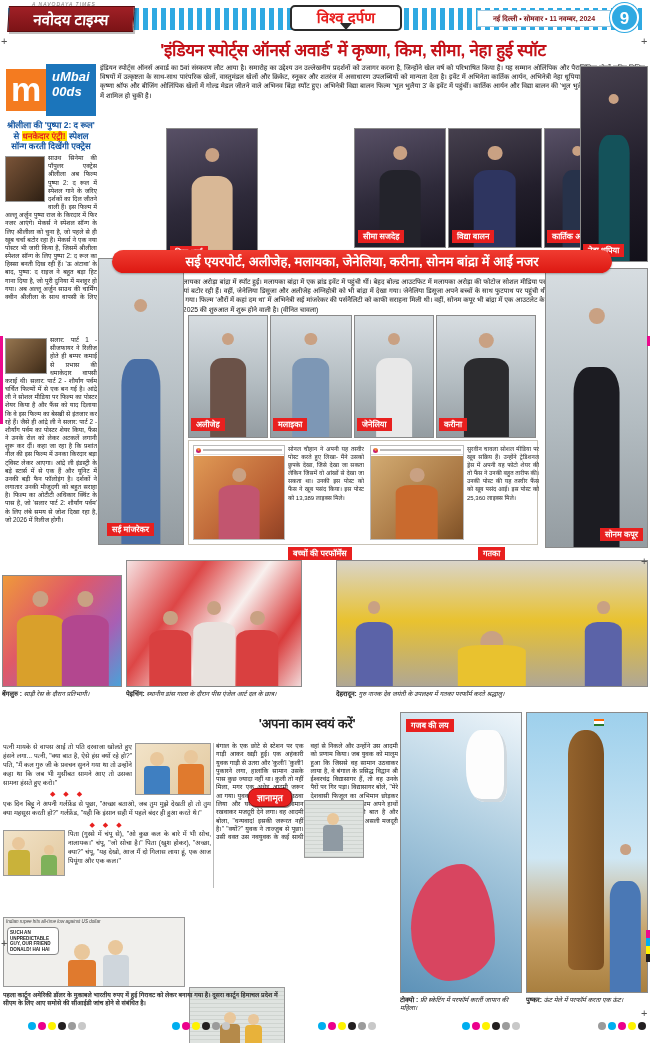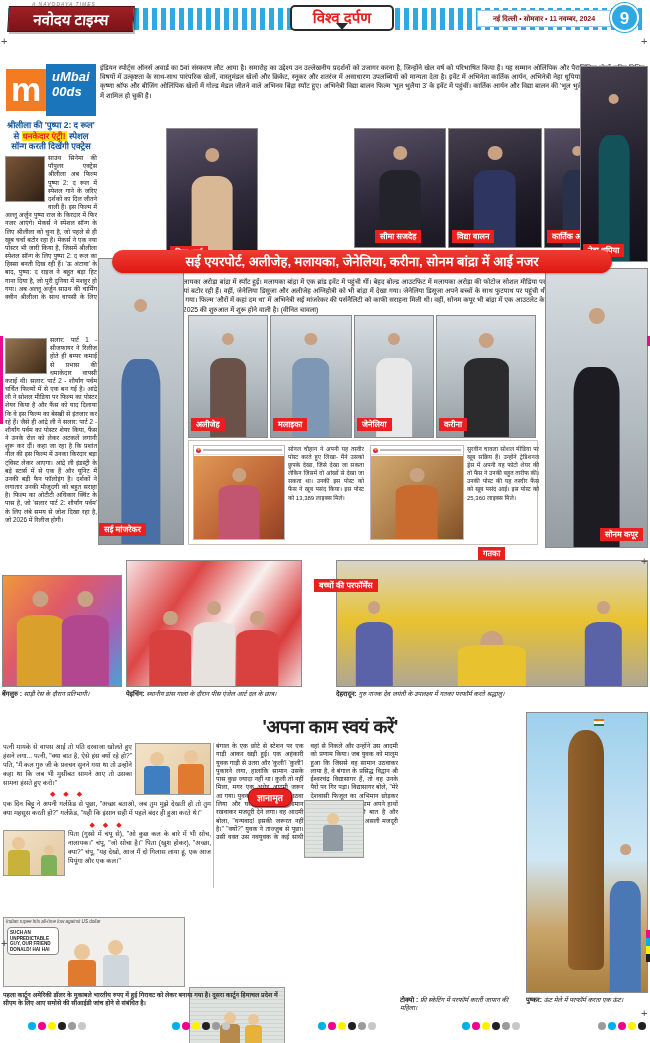--- a/index.html
+++ b/index.html
@@ -73,21 +73,21 @@
   .hans-banner{background:linear-gradient(180deg,#ee3b2e,#d01410);color:#fff;font-weight:bold;font-size:15px;
       display:flex;align-items:center;justify-content:center;gap:8px;
       clip-path:polygon(0 50%,16px 0,calc(100% - 16px) 0,100% 50%,calc(100% - 16px) 100%,16px 100%);}
   .smiley{width:18px;height:18px;border-radius:50%;background:radial-gradient(circle at 35% 30%,#ffe98a,#f6c71d);position:relative;flex:0 0 auto;}
   .smiley::before{content:"";position:absolute;left:3.5px;top:5px;width:3px;height:3px;border-radius:50%;background:#222;box-shadow:8px 0 0 #222;}
   .smiley::after{content:"";position:absolute;left:4px;top:9.5px;width:10px;height:5.5px;border-radius:0 0 10px 10px;background:#7a2b12;}
   .jokes{font-size:6.6px;line-height:1.35;text-align:justify;color:#161616;}
   .jokes p{margin:0 0 2px 0;}
   .sep{color:#e8201f;text-align:center;font-size:7px;letter-spacing:3px;margin:1px 0;}
   .joke-toon{border:1px solid #999;position:relative;}
-  .moral-head{font-size:18px;font-weight:bold;color:#222;text-align:right;letter-spacing:-.3px;}
+  .moral-head{font-size:13px;font-weight:bold;color:#222;text-align:center;letter-spacing:-.3px;}
   .moral-body{font-size:6.3px;line-height:1.32;text-align:justify;color:#1a1a1a;column-count:2;column-gap:7px;}
   .gyan{background:#e8201f;color:#fff;font-weight:bold;font-size:9px;border-radius:8px;padding:2px 8px;
         border:1px solid #8c1013;box-shadow:1px 1px 0 #888;}
   .ticker{display:flex;align-items:center;gap:5px;border-top:1.5px solid #8a8a8a;border-bottom:1.5px solid #8a8a8a;
           background:#fff;padding:0 4px;font-size:8.5px;font-weight:bold;color:#111;white-space:nowrap;}
   .xlogo{width:14px;height:14px;border-radius:50%;background:#111;color:#fff;font-weight:bold;font-size:9px;
          text-align:center;line-height:14px;flex:0 0 auto;}
   .cartoon{background:#f0efec;border:1px solid #999;position:relative;overflow:hidden;}
   .c-title{font-size:4.6px;font-style:italic;color:#444;padding:1px 2px;}
   .c-bubble{position:absolute;left:3px;top:9px;width:52px;background:#fff;border:1px solid #888;border-radius:4px;
@@ -109,26 +109,27 @@
   .edge-mag{background:#ec0a8e;}
 </style>
 </head>
 <body>
 
 <div class="page">
 
   <div class="abs stripes" style="left:8px;top:8px;width:634px;height:22px;"></div>
   <div class="abs masthead-sm" style="left:32px;top:1px;">A NAVODAYA TIMES</div>
   <div class="abs masthead" style="left:8px;top:6px;width:126px;height:26px;">नवोदय टाइम्स</div>
-  <div class="abs section-badge" style="left:290px;top:5px;width:104px;height:26px;">विश्व दर्पण</div>
+  <div class="abs section-badge" style="left:290px;top:5px;width:112px;height:26px;">विश्व दर्पण</div>
   <div class="abs datebox" style="left:477px;top:10px;width:134px;height:17px;">नई दिल्ली • सोमवार • 11 नवम्बर, 2024</div>
   <div class="abs pagecircle" style="left:610px;top:3px;width:29px;height:29px;">9</div>
   <div class="abs regplus" style="left:1px;top:36px;">+</div>
   <div class="abs regplus" style="left:641px;top:36px;">+</div>
 
+  <div class="abs lead-head tx" style="left:118px;top:38px;width:470px;height:24px;">'इंडियन स्पोर्ट्स ऑनर्स अवार्ड' में कृष्णा, किम, सीमा, नेहा हुई स्पॉट</div>
 
   <div class="abs" style="left:6px;top:64px;width:90px;height:52px;">
     <div class="abs logo-m" style="left:0;top:5px;width:40px;height:42px;">m</div>
     <div class="abs logo-blue" style="left:40px;top:0;width:50px;height:52px;">
       <span>uMbai</span><br>
       <span>00ds</span>
     </div>
   </div>
 
   <div class="abs col-head tx" style="left:5px;top:120px;width:92px;height:32px;">
@@ -151,21 +152,21 @@
   <div class="abs photo g-carpet2" style="left:166px;top:128px;width:92px;height:136px;">
     <div class="fig">
         <div class="person" style="--outfit:#d9b896;"></div>
       </div>
     <div class="plabel" style="left:3px;bottom:4px;">किम शर्मा</div>
   </div>
   <div class="abs photo g-carpet2" style="left:354px;top:128px;width:92px;height:120px;">
     <div class="fig">
         <div class="person" style="--outfit:#23232b;"></div>
       </div>
-    <div class="plabel" style="left:20px;bottom:4px;">सीमा सजदेह</div>
+    <div class="plabel" style="left:3px;bottom:4px;">सीमा सजदेह</div>
   </div>
   <div class="abs photo g-carpet" style="left:448px;top:128px;width:94px;height:120px;">
     <div class="fig">
         <div class="person" style="--outfit:#2e3560;"></div>
       </div>
     <div class="plabel" style="left:3px;bottom:4px;">विद्या बालन</div>
   </div>
   <div class="abs photo g-carpet2" style="left:544px;top:128px;width:66px;height:120px;z-index:1;">
     <div class="fig">
         <div class="person" style="--outfit:#27324a;"></div>
@@ -179,21 +180,21 @@
     <div class="plabel" style="left:2px;bottom:4px;">नेहा धूपिया</div>
   </div>
 
   <div class="abs banner tx" style="left:112px;top:250px;width:500px;height:23px;z-index:3;">सई एयरपोर्ट, अलीजेह, मलायका, जेनेलिया, करीना, सोनम बांद्रा में आईं नजर</div>
   <div class="abs small-body tx" style="left:100px;top:277px;width:472px;height:42px;">अभिनेत्री करीना कपूर खान और मलायका अरोड़ा बांद्रा में स्पॉट हुईं। मलायका बांद्रा में एक ब्रांड इवेंट में पहुंची थीं। बेहद बोल्ड आउटफिट में मलायका अरोड़ा की फोटोज सोशल मीडिया पर वायरल हो रही हैं, जिसकी वजह से खूब सुर्खियां बटोर रही हैं। वहीं, जेनेलिया डिसूजा और अलीजेह अग्निहोत्री को भी बांद्रा में देखा गया। जेनेलिया डिसूजा अपने बच्चों के साथ फुटपाथ पर पहुंची थीं। अभिनेत्री सई मांजरेकर को एयरपोर्ट पर देखा गया। फिल्म 'औरों में कहां दम था' में अभिनेत्री सई मांजरेकर की पर्सनैलिटी को काफी सराहना मिली थी। वहीं, सोनम कपूर भी बांद्रा में एक आउटलेट के बाहर नजर आईं। उनके नए प्रोजेक्ट की शूटिंग 2025 की शुरुआत में शुरू होने वाली है। (वीनित चावला)</div>
 
   <div class="abs photo g-street" style="left:98px;top:258px;width:86px;height:287px;">
     <div class="fig">
         <div class="person" style="--outfit:#4a6fa5;"></div>
       </div>
-    <div class="plabel" style="left:0;bottom:8px;">सई मांजरेकर</div>
+    <div class="plabel" style="left:8px;bottom:8px;">सई मांजरेकर</div>
   </div>
   <div class="abs photo g-street" style="left:188px;top:315px;width:80px;height:123px;">
     <div class="fig">
         <div class="person" style="--outfit:#6b5248;"></div>
       </div>
     <div class="plabel" style="left:2px;bottom:6px;">अलीजेह</div>
   </div>
   <div class="abs photo g-street" style="left:354px;top:315px;width:80px;height:123px;">
     <div class="fig">
         <div class="person" style="--outfit:#e8e8e8;"></div>
@@ -243,21 +244,21 @@
         <div class="g-post2" style="position:absolute;left:0;top:10px;right:0;bottom:0;">
           <div class="fig">
               <div class="person" style="--outfit:#c96a2e;"></div>
             </div>
         </div>
       </div>
       <div class="post-tx tx" style="width:72px;height:95px;">सुरवीन चावला सोशल मीडिया पर खूब सक्रिय हैं। उन्होंने ट्रेडिशनल ड्रेस में अपनी यह फोटो शेयर की तो फैंस ने उनकी बहुत तारीफ की। उनकी पोस्ट की यह तस्वीर फैंस को खूब पसंद आई। इस पोस्ट को 25,360 लाइक्स मिले।</div>
     </div>
   </div>
 
-  <div class="plabel" style="left:314px;top:547px;z-index:4;margin-top:32px;">बच्चों की परफॉर्मेंस</div>
+  <div class="plabel" style="left:288px;top:547px;z-index:4;">बच्चों की परफॉर्मेंस</div>
   <div class="plabel" style="left:478px;top:547px;z-index:4;">गतका</div>
 
   <div class="abs photo g-saree" style="left:2px;top:575px;width:120px;height:112px;">
     <div class="fig">
       <div class="person" style="--outfit:#d9a02b;left:32%;width:40%;"></div>
       <div class="person" style="--outfit:#b3478f;left:70%;width:40%;"></div>
     </div>
   </div>
   <div class="abs photo g-dance" style="left:126px;top:560px;width:176px;height:127px;">
     <div class="fig">
@@ -330,20 +331,27 @@
   </div>
   <div class="abs cartoon scribble" style="left:189px;top:917px;width:96px;height:70px;">
     <span class="toon-head" style="left:34px;top:24px;width:12px;height:12px;"></span>
     <span class="toon-body" style="left:30px;top:36px;width:20px;height:32px;background:#b58a4a;"></span>
     <span class="toon-head" style="left:58px;top:26px;width:11px;height:11px;"></span>
     <span class="toon-body" style="left:55px;top:37px;width:17px;height:31px;background:#e8b23a;"></span>
   </div>
   <div class="abs caption-strong tx" style="left:3px;top:991px;width:282px;height:20px;">पहला कार्टून अमेरिकी डॉलर के मुकाबले भारतीय रुपए में हुई गिरावट को लेकर बनाया गया है। दूसरा कार्टून हिमाचल प्रदेश में सीएम के लिए आए समोसे की सीआईडी जांच होने से संबंधित है।</div>
 
 
+  <div class="abs photo g-skate" style="left:400px;top:712px;width:122px;height:281px;">
+    <div class="fig">
+      <div class="skate-boot"></div>
+      <div class="skate-dress"></div>
+    </div>
+    <div class="plabel" style="left:5px;top:6px;">गजब की लय</div>
+  </div>
   <div class="abs cap tx" style="left:400px;top:996px;width:122px;height:18px;">
     <b>टोक्यो :</b>
     <i>फ्री स्केटिंग में परफॉर्म करतीं जापान की महिला।</i>
   </div>
   <div class="abs photo g-camel" style="left:526px;top:712px;width:122px;height:281px;">
     <div class="fig">
       <div class="camel-body"></div>
       <div class="camel-flag"></div>
       <div class="person" style="--outfit:#4a78b5;left:82%;width:26%;height:55%;"></div>
     </div>

